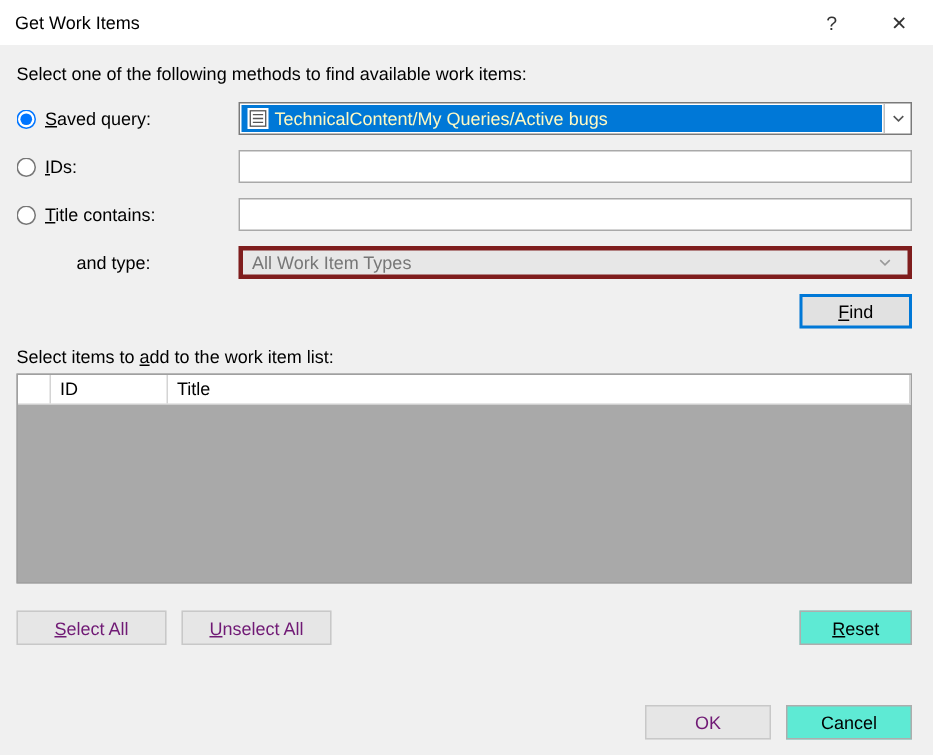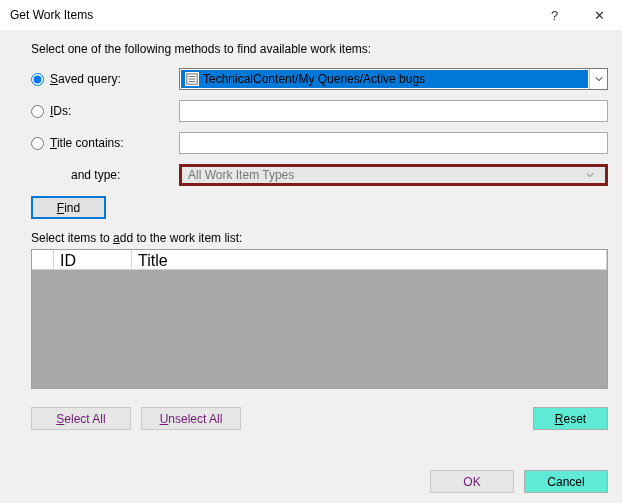--- a/index.html
+++ b/index.html
@@ -21,21 +21,21 @@
 }
 .titlebar .title { flex: 1; }
 .titlebar .tbtn {
   width: 45px; height: 30px;
   display: flex; align-items: center; justify-content: center;
   font-size: 13px;
   color: #333;
 }
 .titlebar .tbtn.help { font-family: Tahoma, sans-serif; }
 .content {
-  padding: 12px 14px 10px 31px;
+  padding: 12px 14px 10px 11px;
 }
 .instruction {
   margin-bottom: 12px;
 }
 .form-row {
   display: flex;
   align-items: center;
   margin-bottom: 10px;
 }
 .radio-col {
@@ -53,21 +53,21 @@
 .combo {
   display: flex;
   height: 22px;
   border: 1px solid #7a7a7a;
   background: #fff;
   width: 100%;
 }
 .combo-selected {
   flex: 1;
   background: #0078d7;
-  color: #000000;
+  color: #fef9c3;
   display: flex;
   align-items: center;
   padding: 0 4px;
   gap: 4px;
   margin: 1px;
 }
 .combo-icon {
   width: 14px; height: 14px;
   display: flex; align-items: center; justify-content: center;
   background: #fff;
@@ -100,20 +100,21 @@
   display: flex;
   align-items: center;
   padding: 0 6px;
 }
 .type-combo .combo-arrow {
   margin-left: auto;
   border: none;
 }
 .find-row {
   display: flex;
+  justify-content: flex-end;
   margin-top: 6px;
   margin-bottom: 12px;
 }
 .btn {
   height: 23px;
   min-width: 75px;
   border: 1px solid #adadad;
   background: #5eead4;
   font: inherit;
   padding: 0 10px;
@@ -141,21 +142,21 @@
 }
 .grid-header {
   display: flex;
   background: #fff;
   height: 20px;
   border-bottom: 1px solid #d0d0d0;
 }
 .grid-header .col {
   border-right: 1px solid #d4d4d4;
   padding: 2px 6px;
-  font-size: 16px;
+  font-size: 12px;
 }
 .col-check { width: 22px; }
 .col-id { width: 78px; }
 .col-title { flex: 1; border-right: none; }
 .grid-body { flex: 1; background: #a9a9a9; }
 .sel-row {
   display: flex;
   gap: 10px;
   margin-top: 18px;
 }

